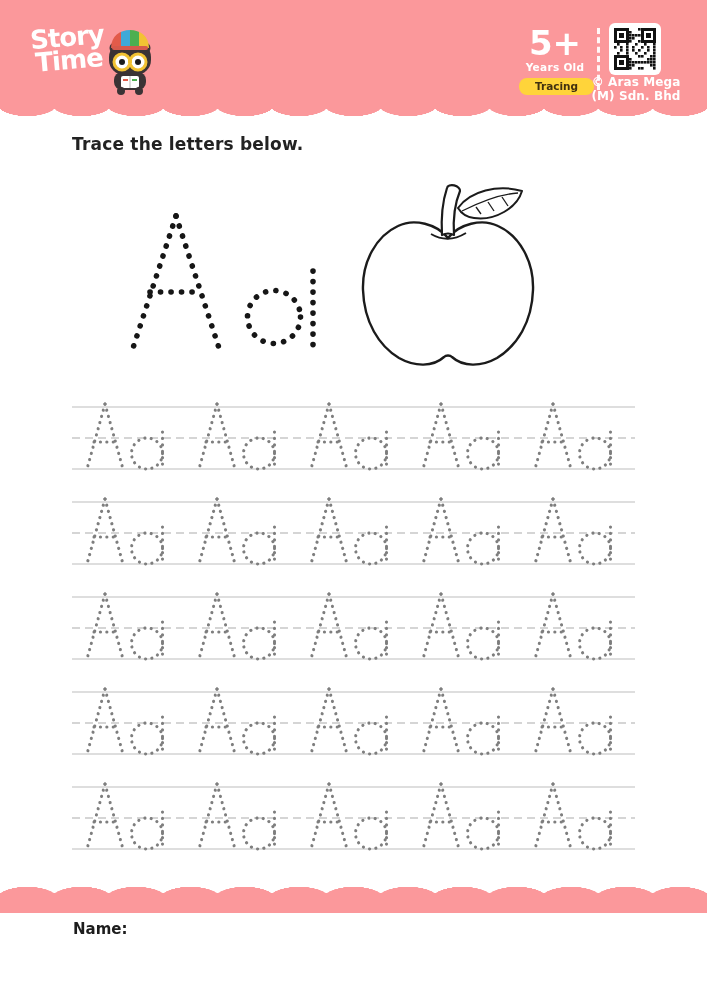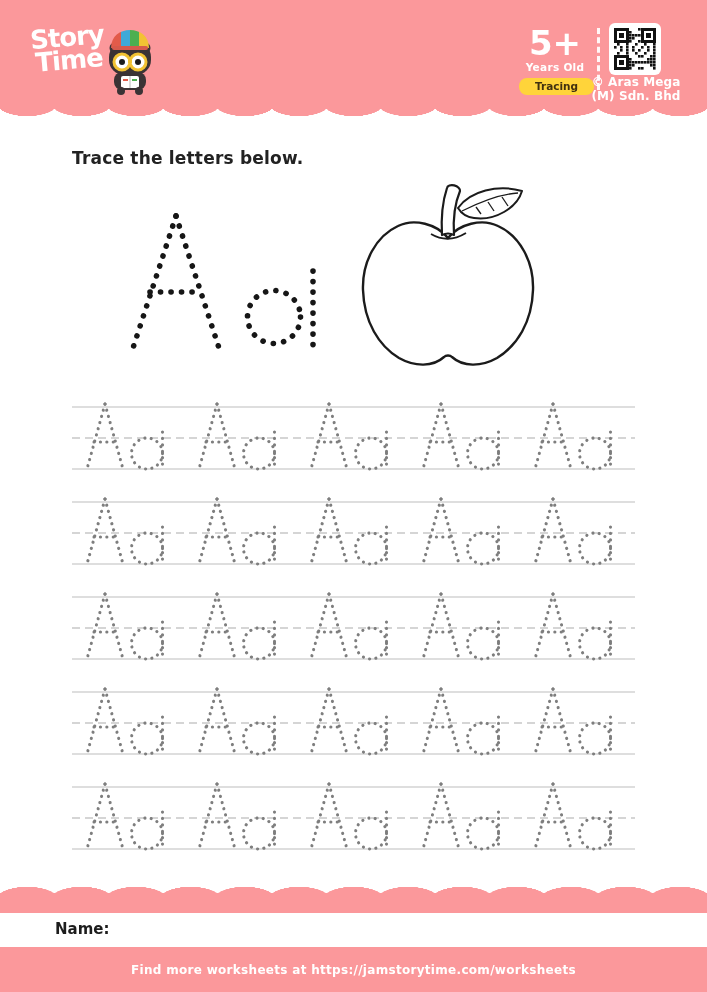--- a/index.html
+++ b/index.html
@@ -23,32 +23,32 @@
   .age-big{font-size:34px;font-weight:bold;line-height:1;}
   .age-sub{font-size:10.5px;font-weight:bold;margin-top:1px;letter-spacing:0.3px;}
   .badge{display:inline-block;margin-top:5px;background:var(--yellow);color:#41310f;
     font-size:10.5px;font-weight:bold;padding:2px 16px 3px;border-radius:8px;}
   .hdr-divider{position:absolute;left:597px;top:28px;height:62px;border-left:3px dashed rgba(255,255,255,0.92);}
   .qr{position:absolute;left:609px;top:23px;}
   .copyright{position:absolute;left:583px;top:75px;width:106px;text-align:center;
     color:#fff;font-size:12px;font-weight:bold;letter-spacing:0.1px;}
 
   
-  .instruction{position:absolute;left:72px;top:148px;color:#222;font-size:17px;font-weight:bold;letter-spacing:0.2px;}
+  .instruction{position:absolute;left:72px;top:134px;color:#222;font-size:17px;font-weight:bold;letter-spacing:0.2px;}
   .example-letters{position:absolute;left:123px;top:210px;}
   .apple{position:absolute;left:352px;top:178px;}
   .rows{position:absolute;left:72px;top:402px;width:563px;}
   .trace-row{height:78px;margin-bottom:17px;}
 
   
   .scallop-footer{position:absolute;left:0;top:886px;width:707px;height:14px;
     background:radial-gradient(33px 14px at 50% 100%, var(--pink) 94%, rgba(0,0,0,0) 95%);
     background-size:54.4px 14px;background-repeat:repeat-x;}
   .footer-band{position:absolute;left:0;top:900px;width:707px;height:13px;background:var(--pink);}
-  .name-label{position:absolute;left:55px;top:920px;color:#1d1d1d;font-size:15px;font-weight:bold;}
+  .name-label{position:absolute;left:73px;top:920px;color:#1d1d1d;font-size:15px;font-weight:bold;}
   .footer-bar{position:absolute;left:0;top:947px;width:707px;height:45px;background:var(--pink);
     display:flex;align-items:center;justify-content:center;}
   .footer-bar span{color:#fff;font-size:12px;font-weight:bold;letter-spacing:0.3px;}
 </style>
 </head>
 <body>
 
 <div class="page">
 
   <div class="header">
@@ -349,17 +349,14 @@
           <path d="M481,2 L499,67" fill="none" stroke="#7E7E7E" stroke-width="3.1" stroke-linecap="round" stroke-dasharray="0.1 6.3"></path>
           <path d="M470,40 L492,40" fill="none" stroke="#7E7E7E" stroke-width="3.1" stroke-linecap="round" stroke-dasharray="0.1 6.3"></path>
           <circle cx="523" cy="51.5" r="15.5" fill="none" stroke="#7E7E7E" stroke-width="3.1" stroke-linecap="round" stroke-dasharray="0.1 6.3"></circle>
           <path d="M538.5,30 L538.5,67" fill="none" stroke="#7E7E7E" stroke-width="3.1" stroke-linecap="round" stroke-dasharray="0.1 6.3"></path>
         </svg></div>
     </div>
 
   <div class="scallop-footer"></div>
   <div class="footer-band"></div>
   <div class="name-label">Name:</div>
-  <div class="footer-bar">
-    <span>Find more worksheets at https://jamstorytime.com/worksheets</span>
-  </div>
 
 </div>
 
 </body></html>

